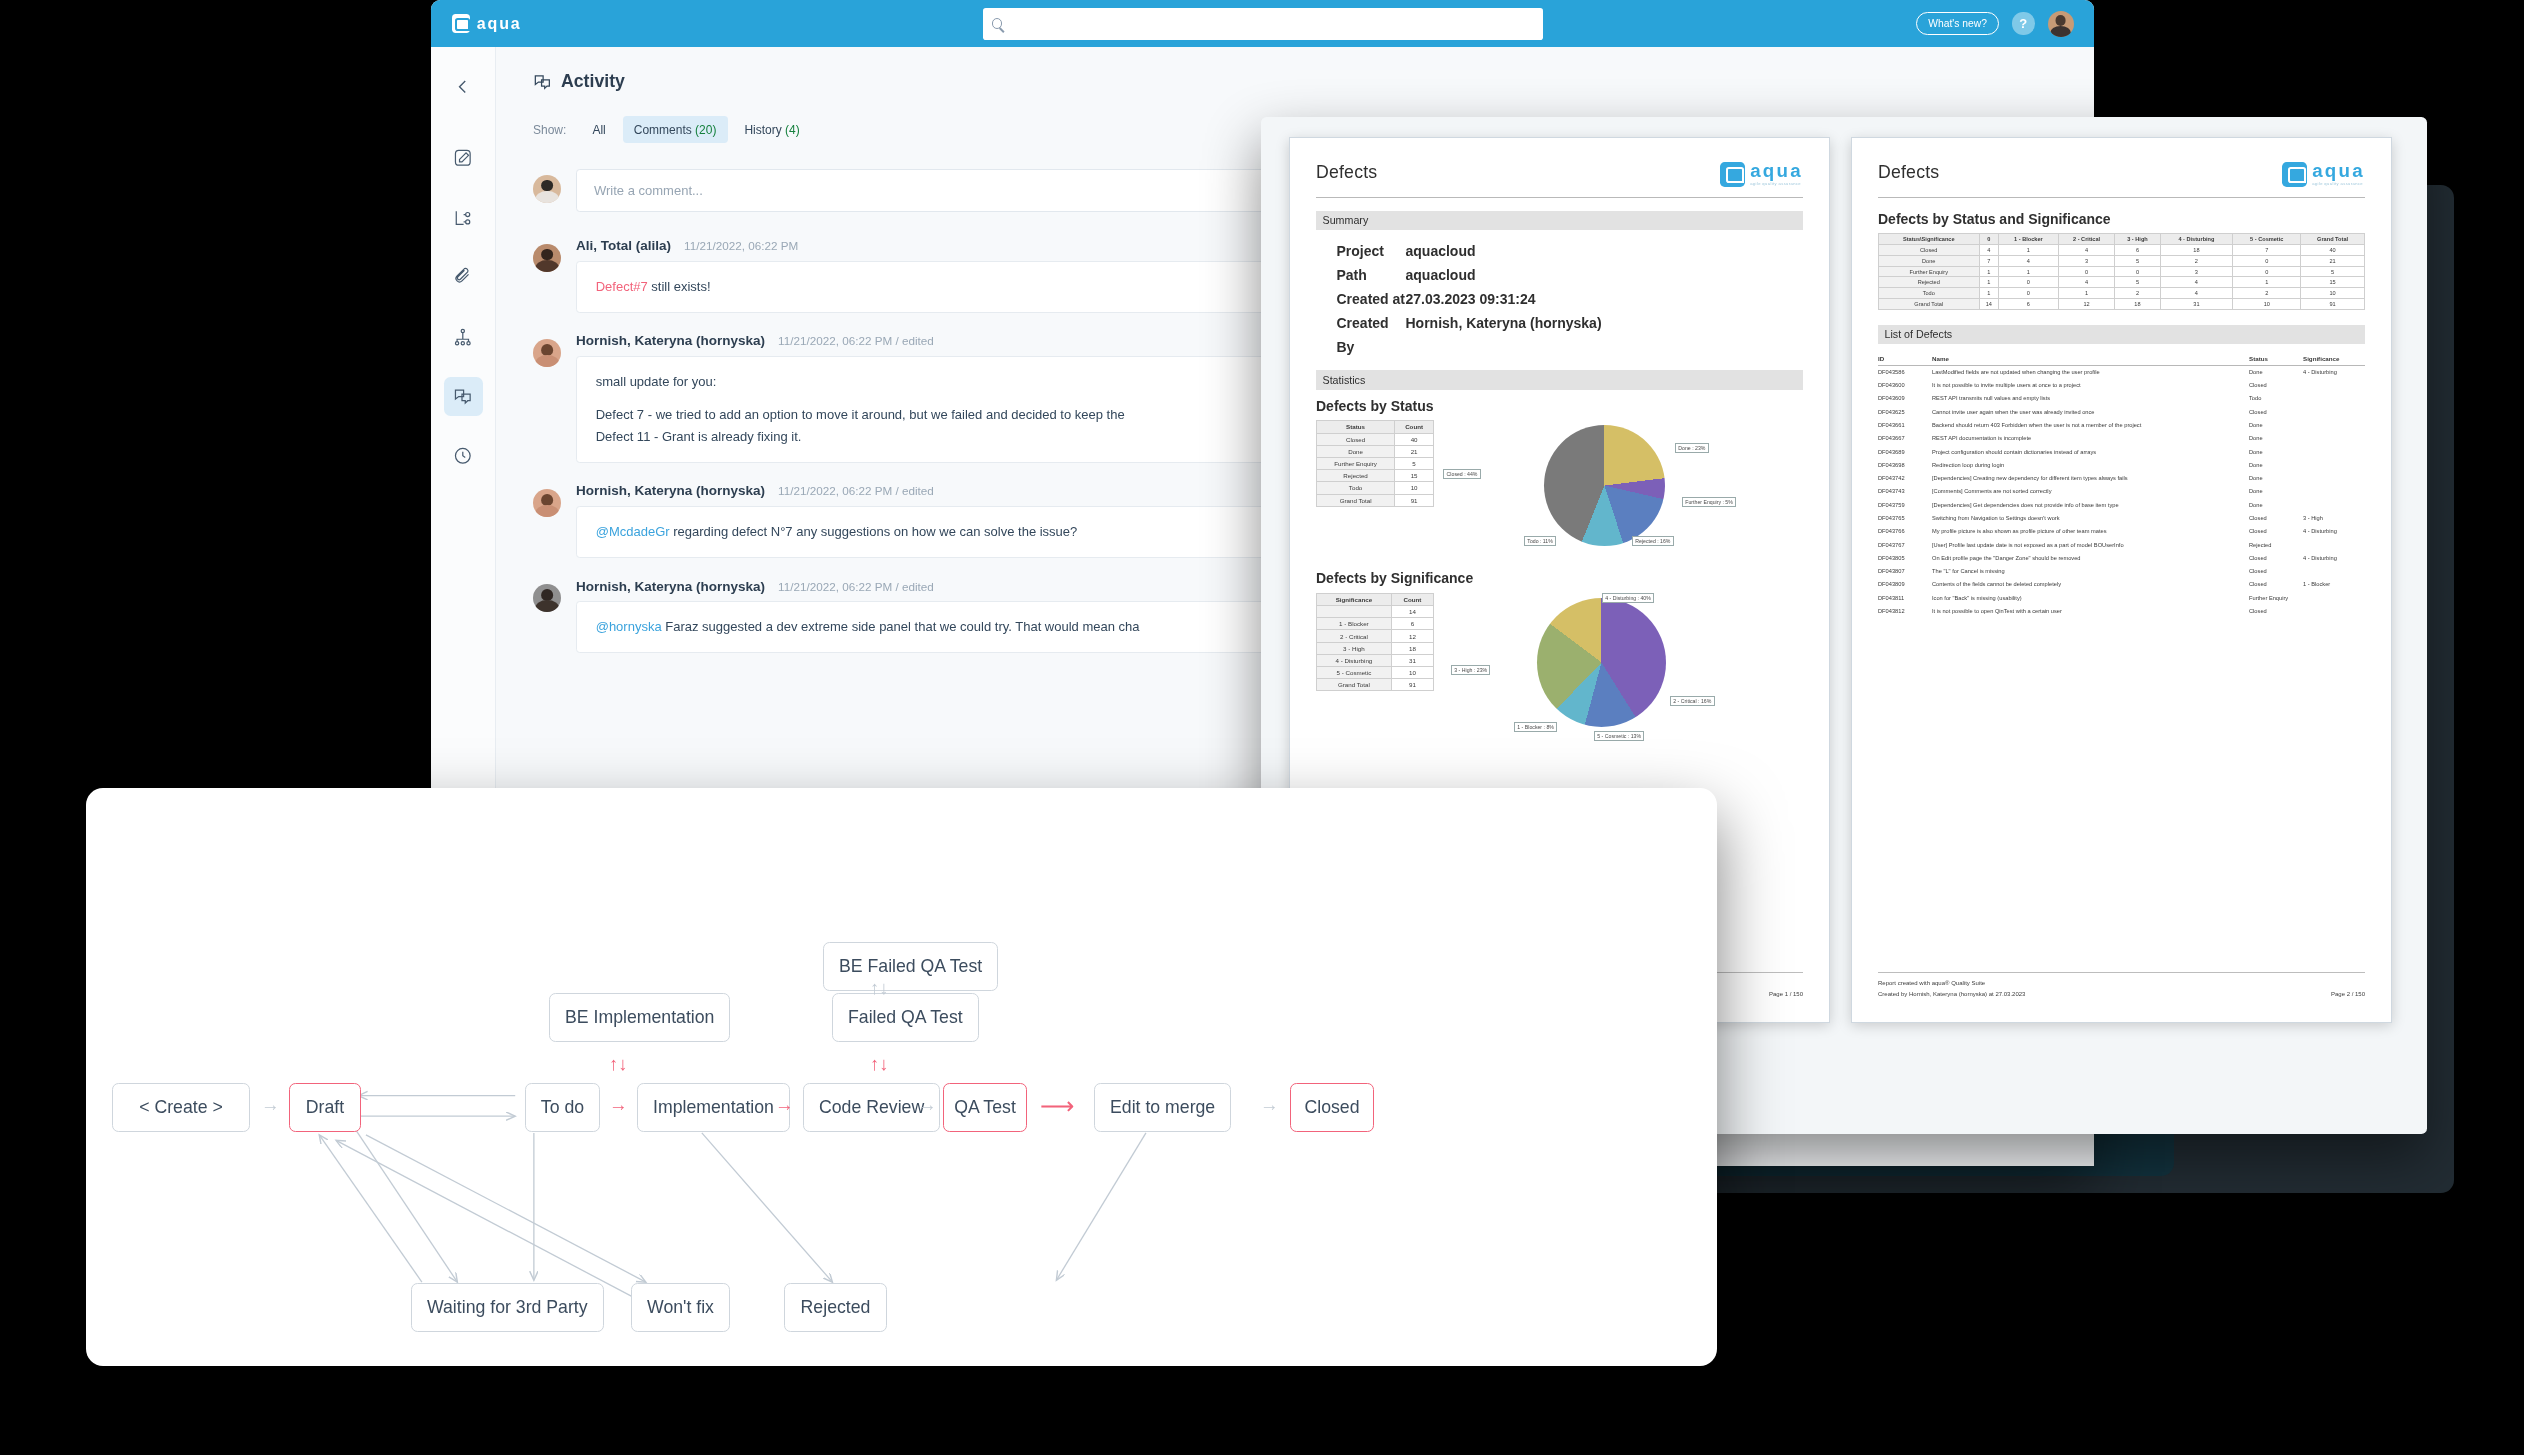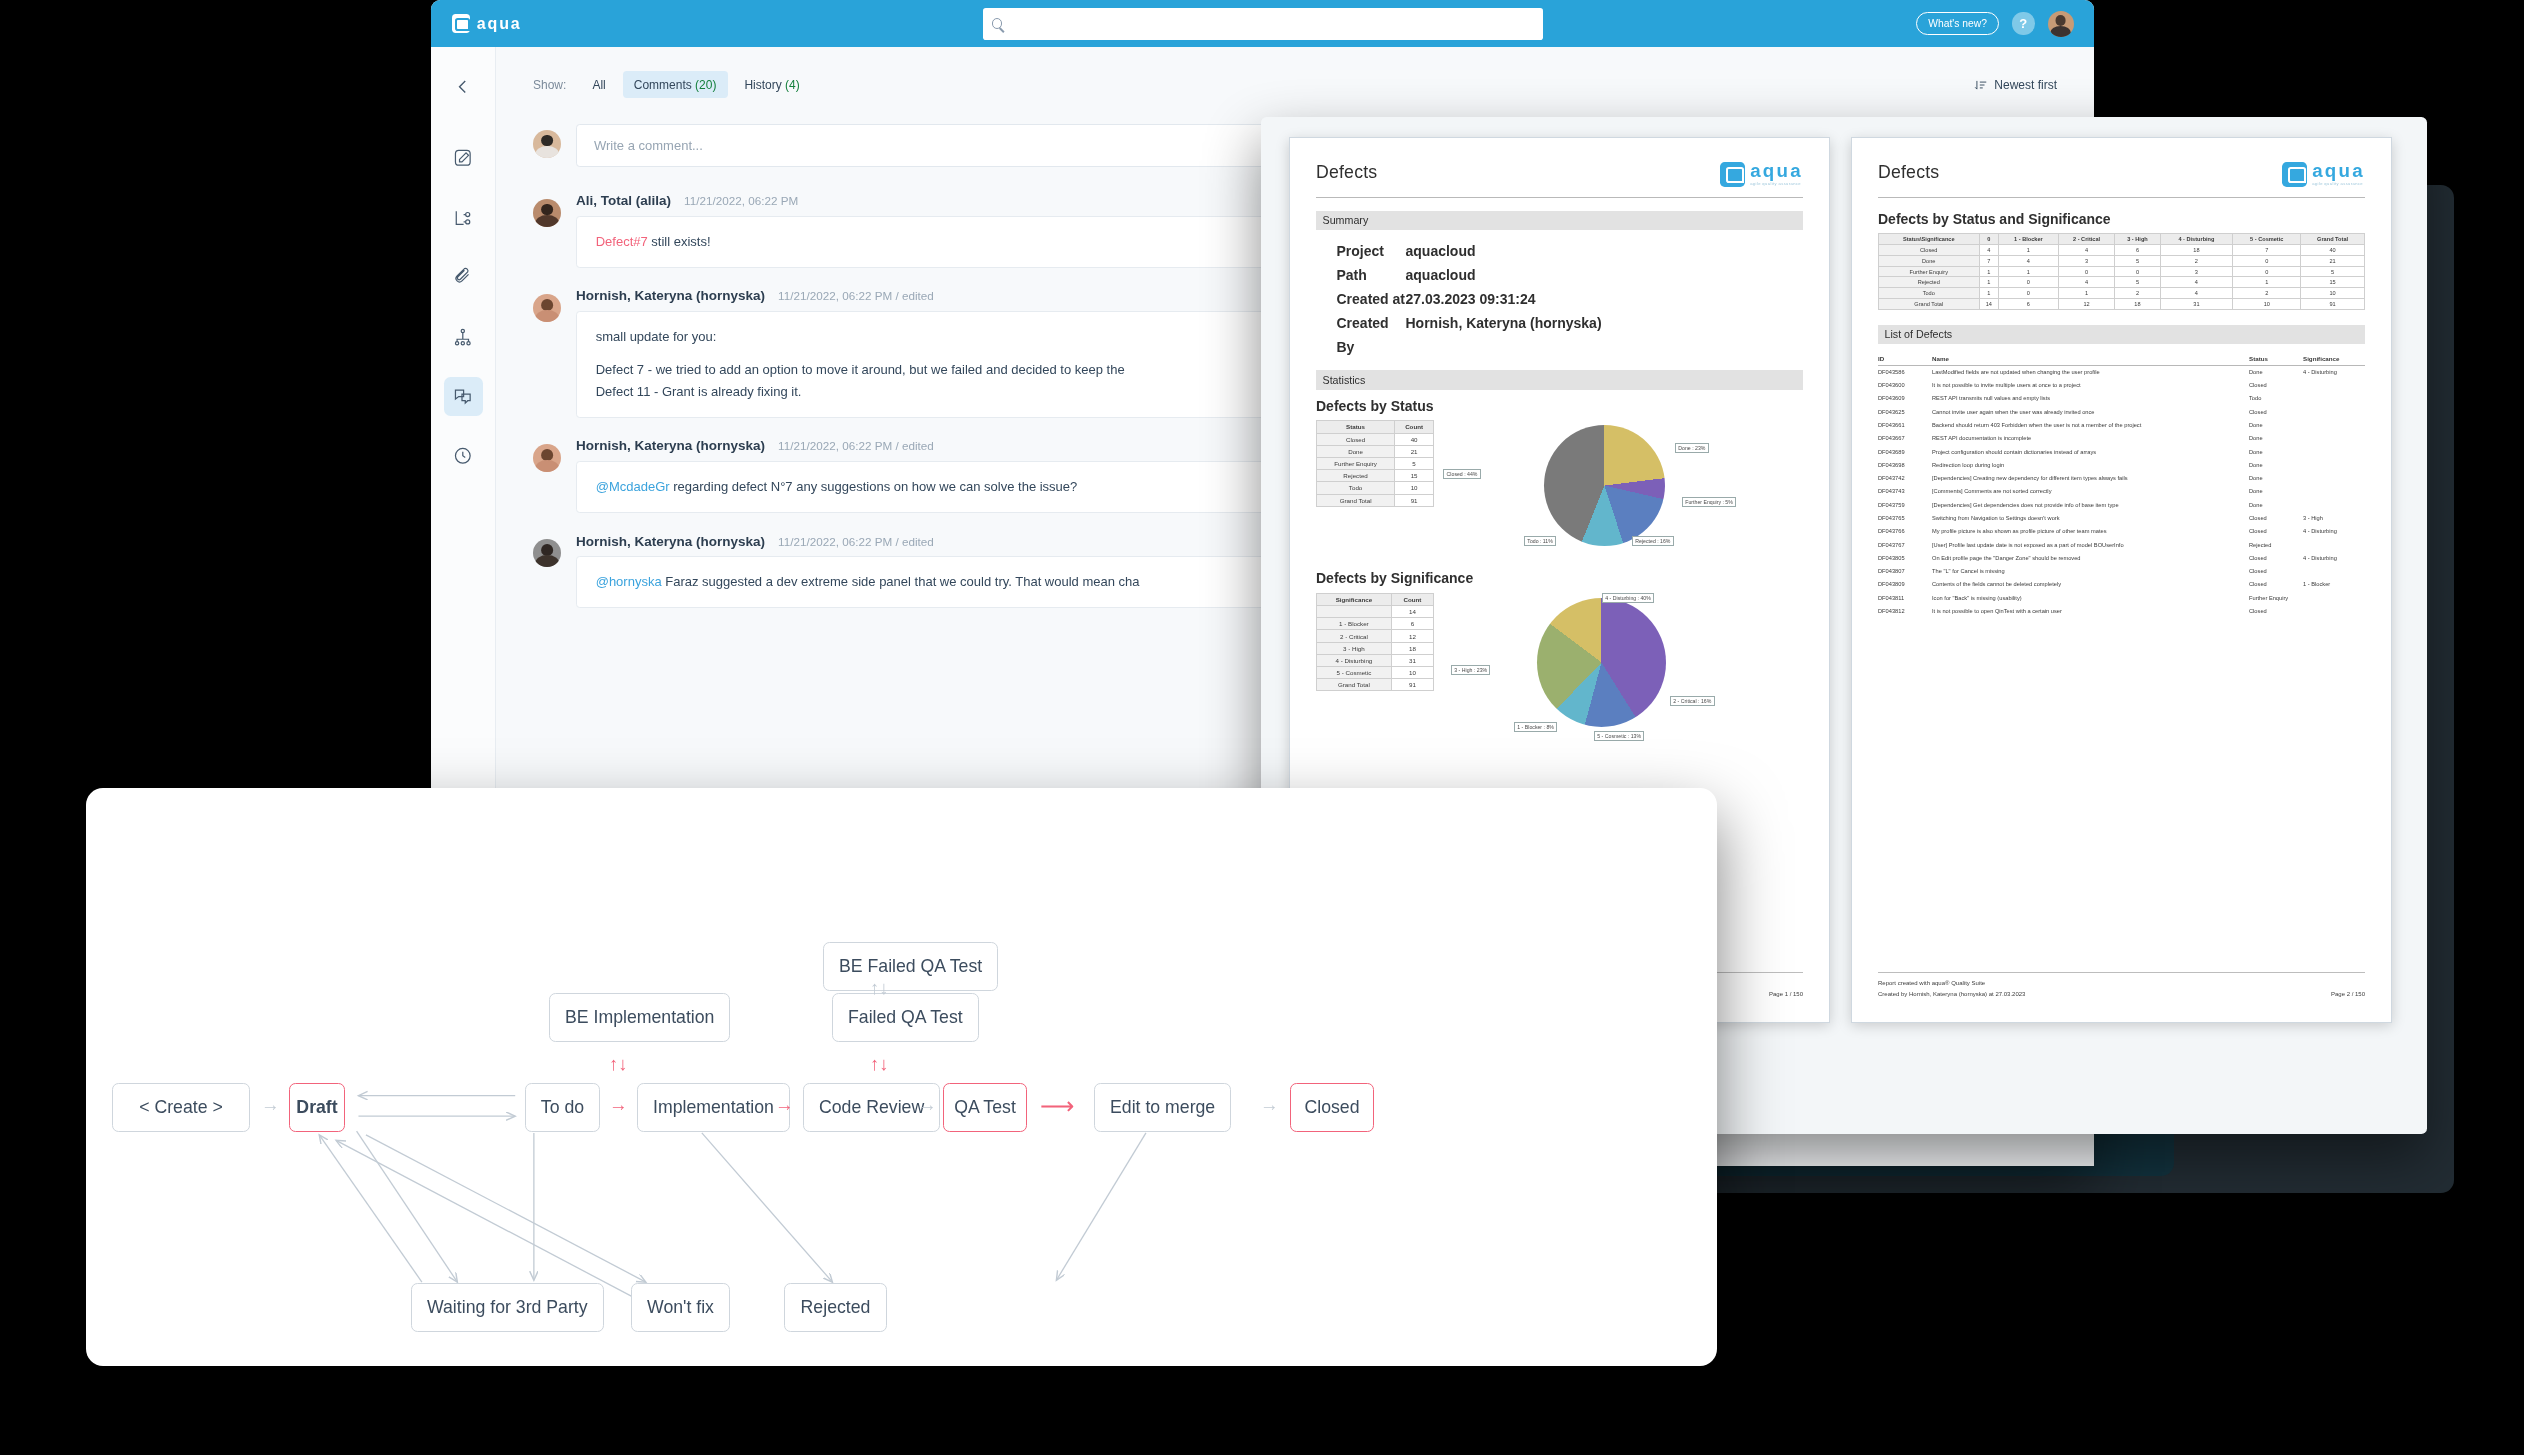--- a/index.html
+++ b/index.html
@@ -256,20 +256,29 @@
         <div class="side-icon">
           <svg viewBox="0 0 24 24" fill="none" stroke="currentColor" stroke-width="1.5">
             <circle cx="12" cy="12" r="9"></circle>
               <path d="M12 7v5l3 2"></path>
             </svg>
         </div>
       </div>
 
       <div class="app-main">
 
+        <div class="activity-head">
+          <span class="ic">
+            <svg width="18.7" height="18.7" viewBox="0 0 24 24" fill="none" stroke="currentColor" stroke-width="1.6">
+              <path d="M3 5h10v8H7l-4 3z"></path>
+                <path d="M11 10h10v8h-3l-3 3v-3h-4z"></path>
+              </svg>
+          </span>
+          <span class="activity-title">Activity</span>
+        </div>
 
         <div class="filter-row">
           <span class="filter-label">Show:</span>
           <span class="chip">All</span>
           <span class="chip active">
             <span>Comments</span>
             <span class="cnt">(20)</span>
           </span>
           <span class="chip">
             <span>History</span>
@@ -774,21 +783,21 @@
 
       <div class="wf-arrow red" style="left:523px; top:267px;"><span>↑↓</span></div>
       <div class="wf-arrow" style="left:784px; top:191px;"><span>↑↓</span></div>
       <div class="wf-arrow red" style="left:784px; top:267px;"><span>↑↓</span></div>
 
       <div class="node" style="left:26px; top:295px; width:138px;">
           <span>&lt; Create &gt;</span>
         </div>
       <div class="wf-arrow" style="left:175px; top:308px;"><span>→</span></div>
 
-      <div class="node hl" style="left:203px; top:295px; width:56px;font-weight:bold;">
+      <div class="node hl" style="left:203px; top:295px; width:72px;">
           <span>Draft</span>
         </div>
 
       <div class="node" style="left:439px; top:295px; width:75px;">
           <span>To do</span>
         </div>
       <div class="wf-arrow red" style="left:523px; top:308px;"><span>→</span></div>
 
       <div class="node" style="left:551px; top:295px;">
           <span>Implementation</span>

